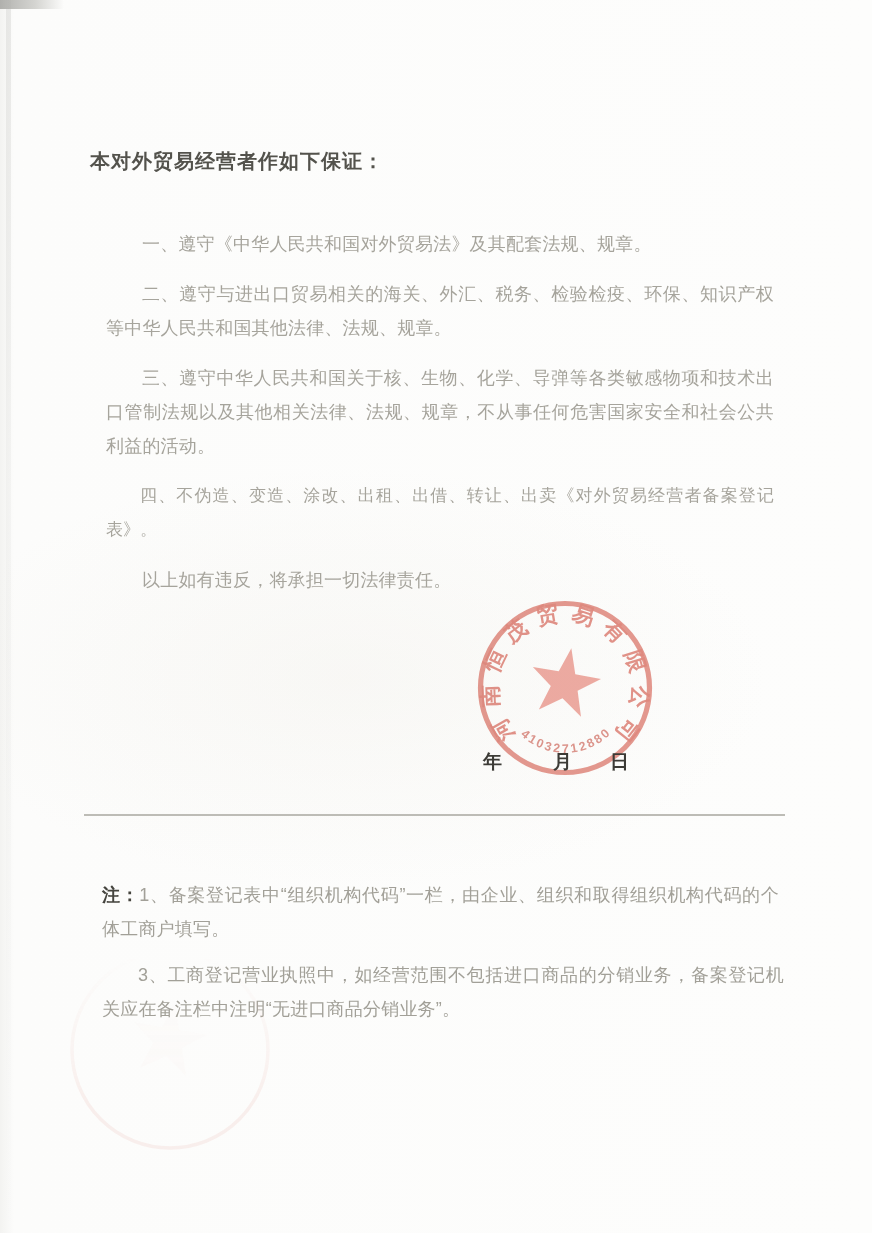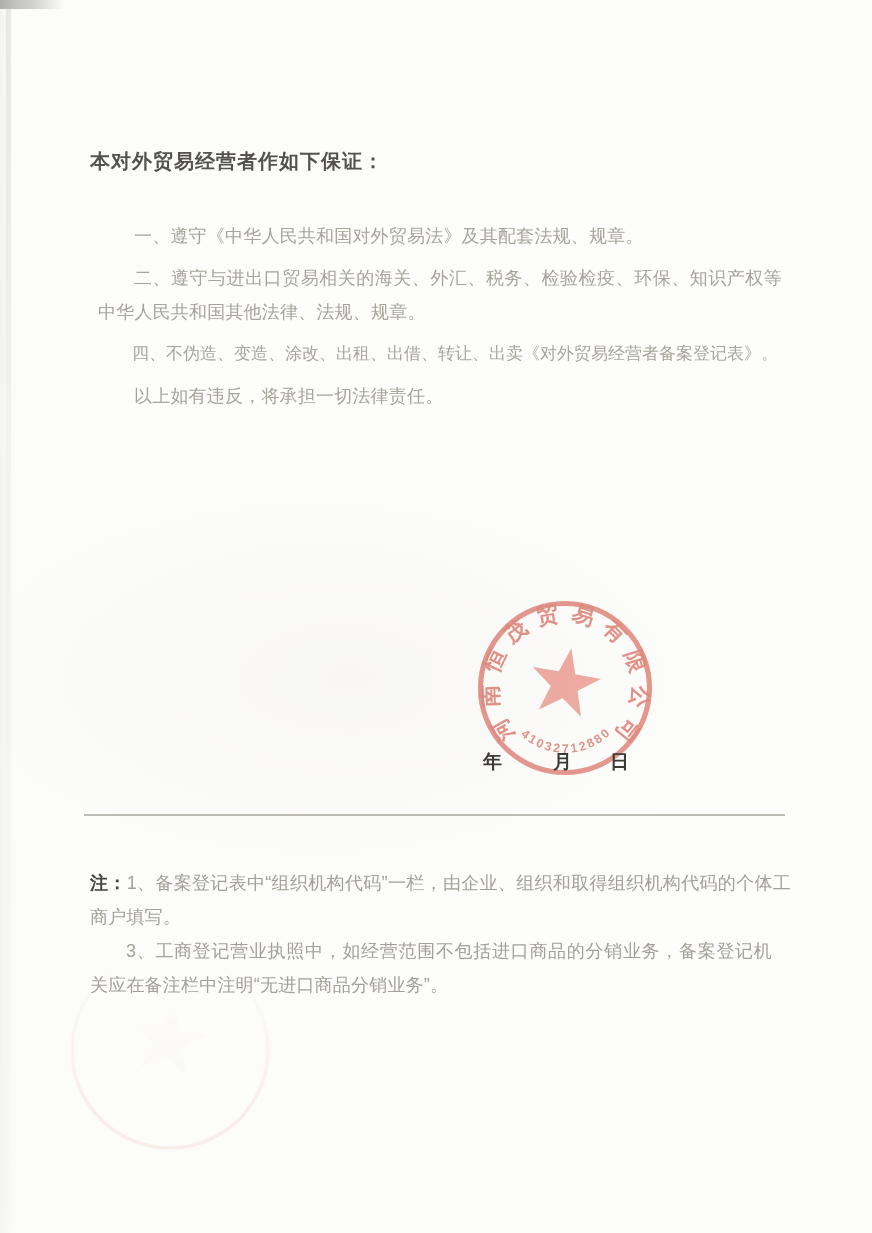--- a/index.html
+++ b/index.html
@@ -25,42 +25,42 @@
   }
   .heading{
     position:absolute;left:90px;top:148px;margin:0;
     font-size:20px;font-weight:bold;color:#53524c;letter-spacing:1px;
   }
   .clauses{
     position:absolute;left:90px;top:211px;width:700px;
     font-size:18px;line-height:34px;color:#a6a49c;
     text-align:justify;letter-spacing:.2px;
   }
-  .clauses p{margin:8px;text-indent:2em;}
+  .clauses p{margin:16px;text-indent:2em;}
   .clauses p.tight{font-size:17px;letter-spacing:0;}
   .clauses .num{color:#72716a;font-weight:bold;padding:0 3px;}
   .signature{
     position:absolute;left:427px;top:641px;
     font-size:20px;font-weight:bold;color:#413f3a;letter-spacing:1.5px;
   }
   .date-row span{
     position:absolute;top:749px;
     font-size:19px;font-weight:bold;color:#3c3b36;
   }
   .date-row .y{left:483px;} .date-row .m{left:553px;} .date-row .d{left:610px;}
   .divider{
     position:absolute;left:84px;top:814px;width:701px;height:2px;
     background:#bdbcb6;
   }
   .notes{
     position:absolute;left:90px;top:866px;width:701px;
     font-size:18px;line-height:34px;color:#a2a098;
     text-align:justify;letter-spacing:.2px;
   }
-  .notes p{margin:0;}
+  .notes p{margin:12px;}
   .notes p.ind{text-indent:2em;}
   .notes p.narrow{width:682px;}
   .note-prefix{color:#45443e;font-weight:bold;}
   .seal{
     position:absolute;left:435px;top:558px;width:260px;height:260px;
     opacity:.82;mix-blend-mode:multiply;
   }
   .ghost{
     position:absolute;left:58px;top:938px;width:224px;height:224px;
     opacity:.5;
@@ -74,20 +74,21 @@
 <div class="page">
 
   <div class="corner-mark"></div>
   <div class="edge-strip"></div>
 
   <h1 class="heading">本对外贸易经营者作如下保证：</h1>
 
   <div class="clauses">
     <p>一、遵守《中华人民共和国对外贸易法》及其配套法规、规章。</p>
     <p>二、遵守与进出口贸易相关的海关、外汇、税务、检验检疫、环保、知识产权等中华人民共和国其他法律、法规、规章。</p>
+    <p>三、遵守中华人民共和国关于核、生物、化学、导弹等各类敏感物项和技术出口管制法规以及其他相关法律、法规、规章，不从事任何危害国家安全和社会公共利益的活动。</p>
     <p class="tight">四、不伪造、变造、涂改、出租、出借、转让、出卖《对外贸易经营者备案登记表》。</p>
     <p>以上如有违反，将承担一切法律责任。</p>
   </div>
 
 
   <svg class="seal" viewBox="0 0 200 200" aria-hidden="true">
     <defs>
       <path id="sealTextArc" d="M 65.2 138.6 A 52 52 0 1 1 134.8 138.6" fill="none"></path>
       <path id="sealNumArc" d="M 62.9 133.4 A 50 50 0 0 0 137.1 133.4" fill="none"></path>
     </defs>

